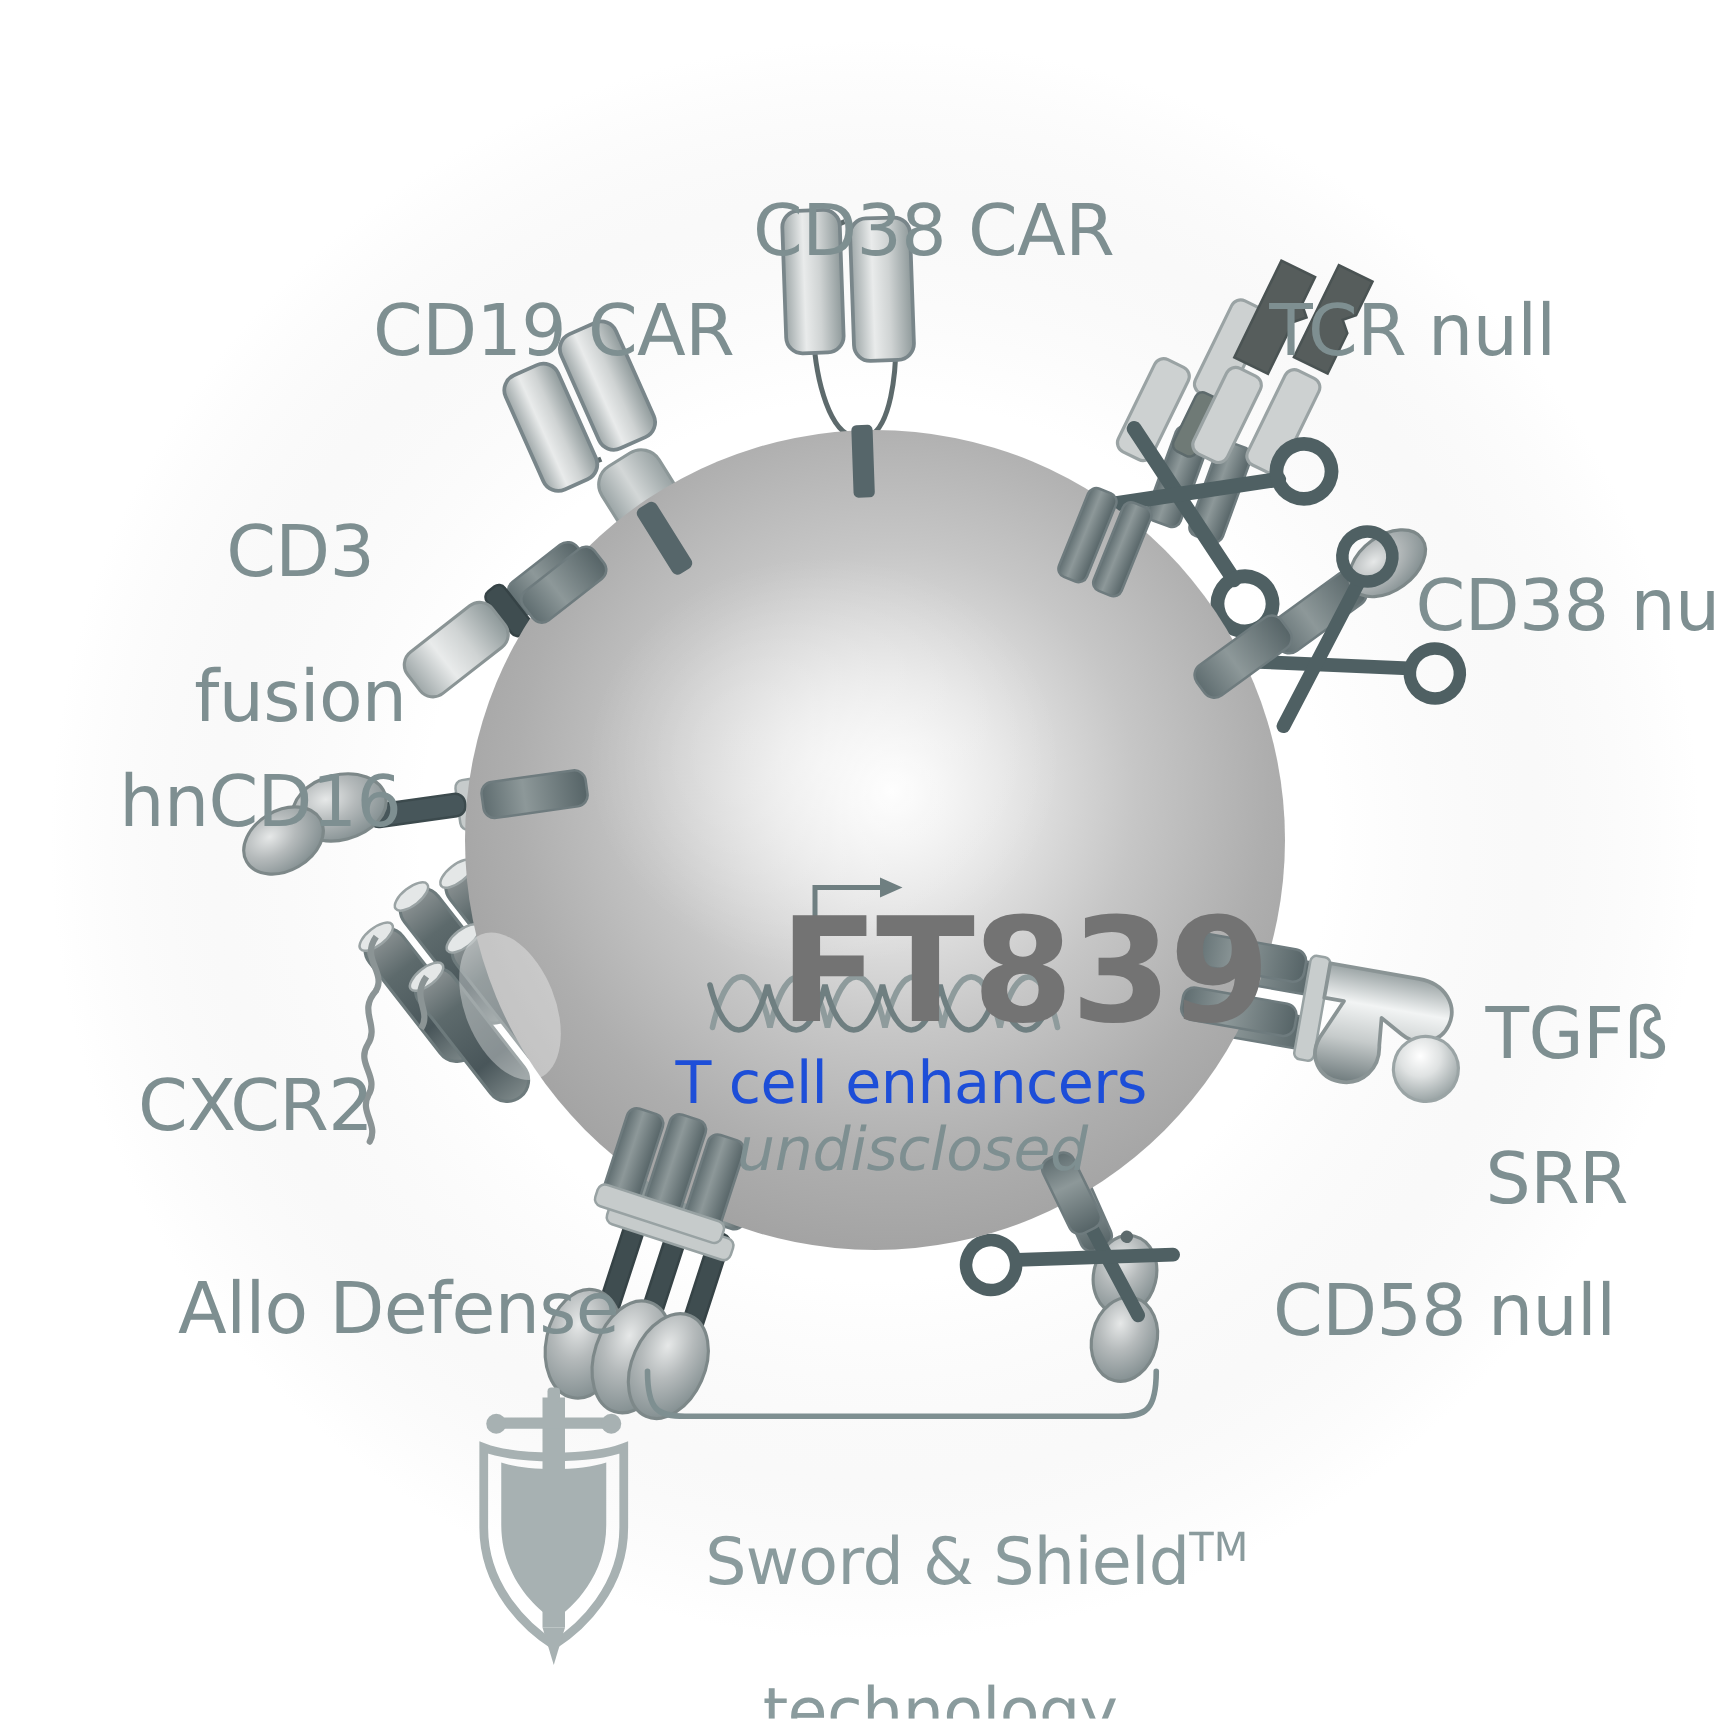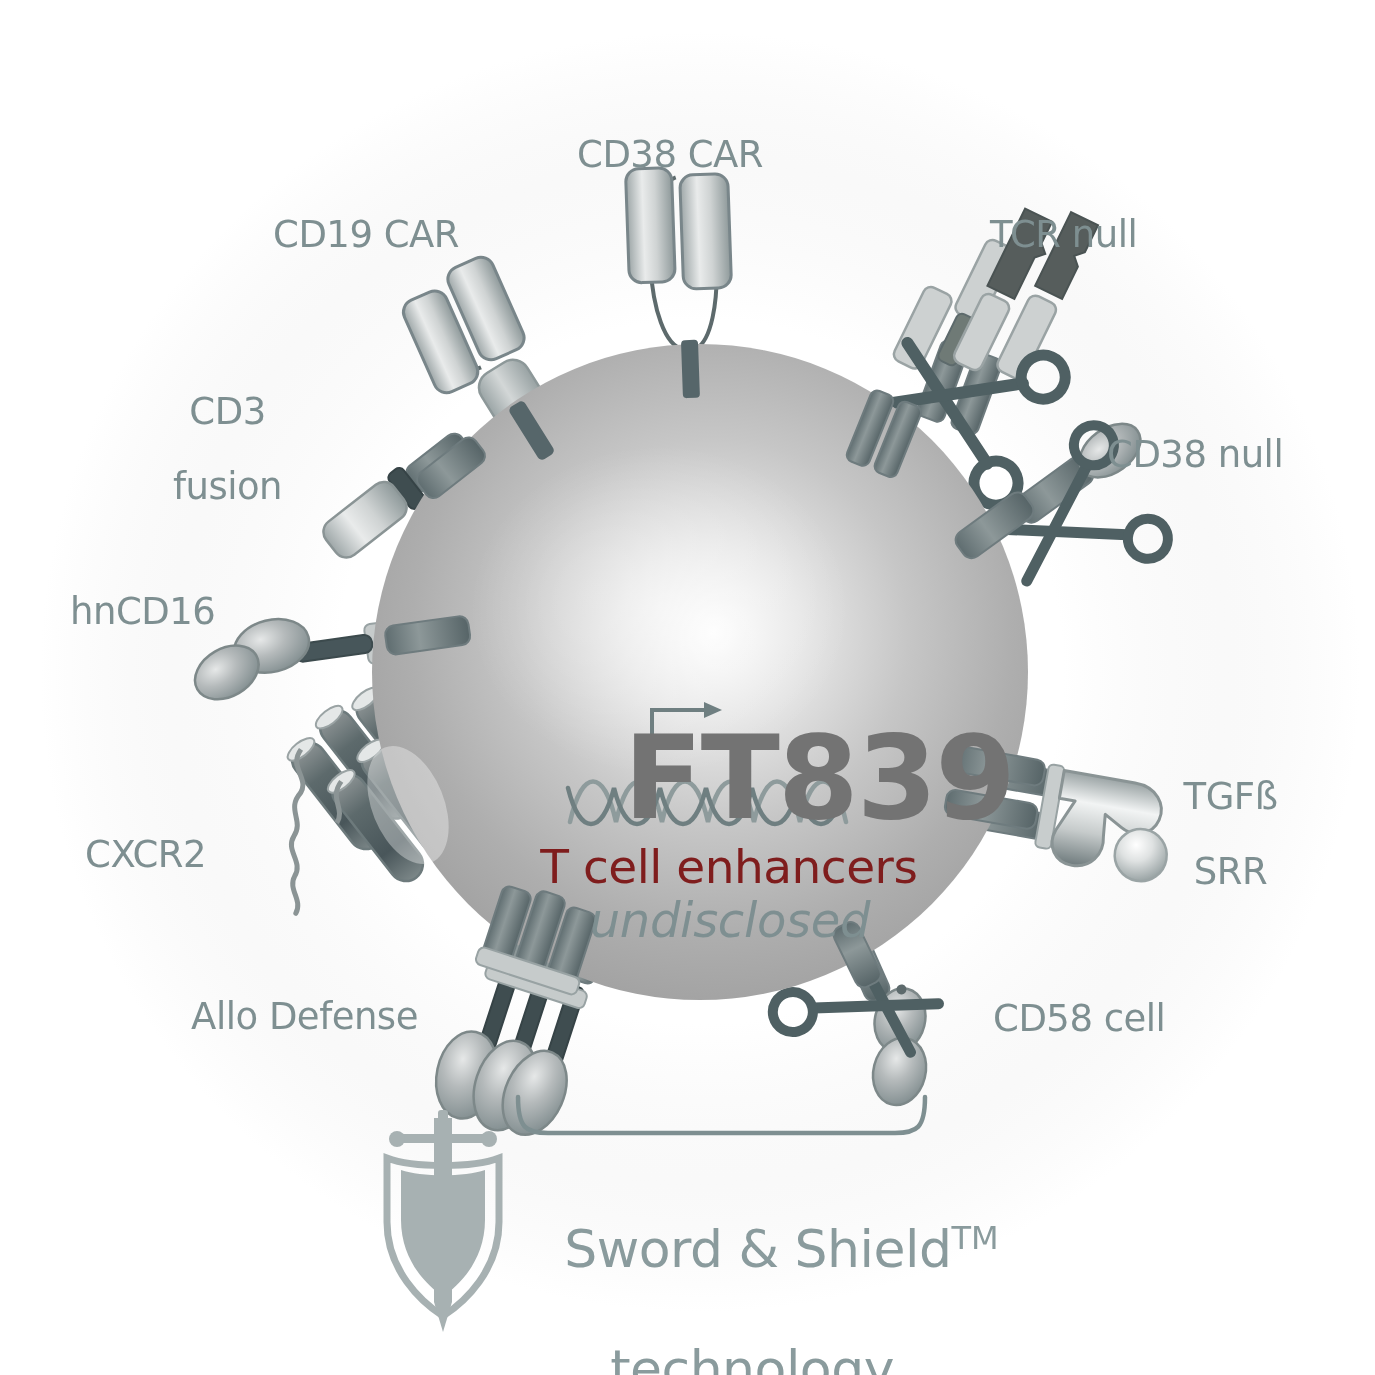--- a/index.html
+++ b/index.html
@@ -25,33 +25,33 @@
   }
   .lbl {
     position: absolute;
     color: #7e8f91;
     font-family: "DejaVu Sans", sans-serif;
     font-weight: 400;
     line-height: 1.02;
     white-space: pre;
     letter-spacing: -0.5px;
   }
-  .lbl-sm { font-size: 37px; }
+  .lbl-sm { font-size: 57px; }
   .center-title {
     position: absolute;
     color: #737373;
     font-family: "DejaVu Sans", sans-serif;
     font-weight: 700;
     font-size: 116px;
     letter-spacing: -2px;
     white-space: pre;
   }
   .center-sub {
     position: absolute;
-    color: #7f1d1d;
+    color: #1d4ed8;
     font-family: "DejaVu Sans", sans-serif;
     font-size: 47px;
     white-space: pre;
     letter-spacing: -0.5px;
   }
   .center-sub2 {
     position: absolute;
     color: #7e8f91;
     font-family: "DejaVu Sans", sans-serif;
     font-size: 48px;
@@ -385,21 +385,21 @@
   <div class="lbl lbl-sm" style="left:1062px; top:398px;">
     <span>CD38 null</span>
   </div>
 
   <div class="lbl lbl-sm ctr" style="left:1118px; top:740px; width:180px;">
     <span>TGFß</span><br>
     <span>SRR</span>
   </div>
 
   <div class="lbl lbl-sm" style="left:948px; top:962px;">
-    <span>CD58 cell</span>
+    <span>CD58 null</span>
   </div>
 
   <div class="lbl lbl-sm ctr" style="left:72px; top:960px; width:420px;">
     <span>Allo Defense</span><br>
   </div>
 
   <div class="lbl lbl-sm" style="left:40px; top:798px;">
     <span>CXCR2</span>
   </div>
 

